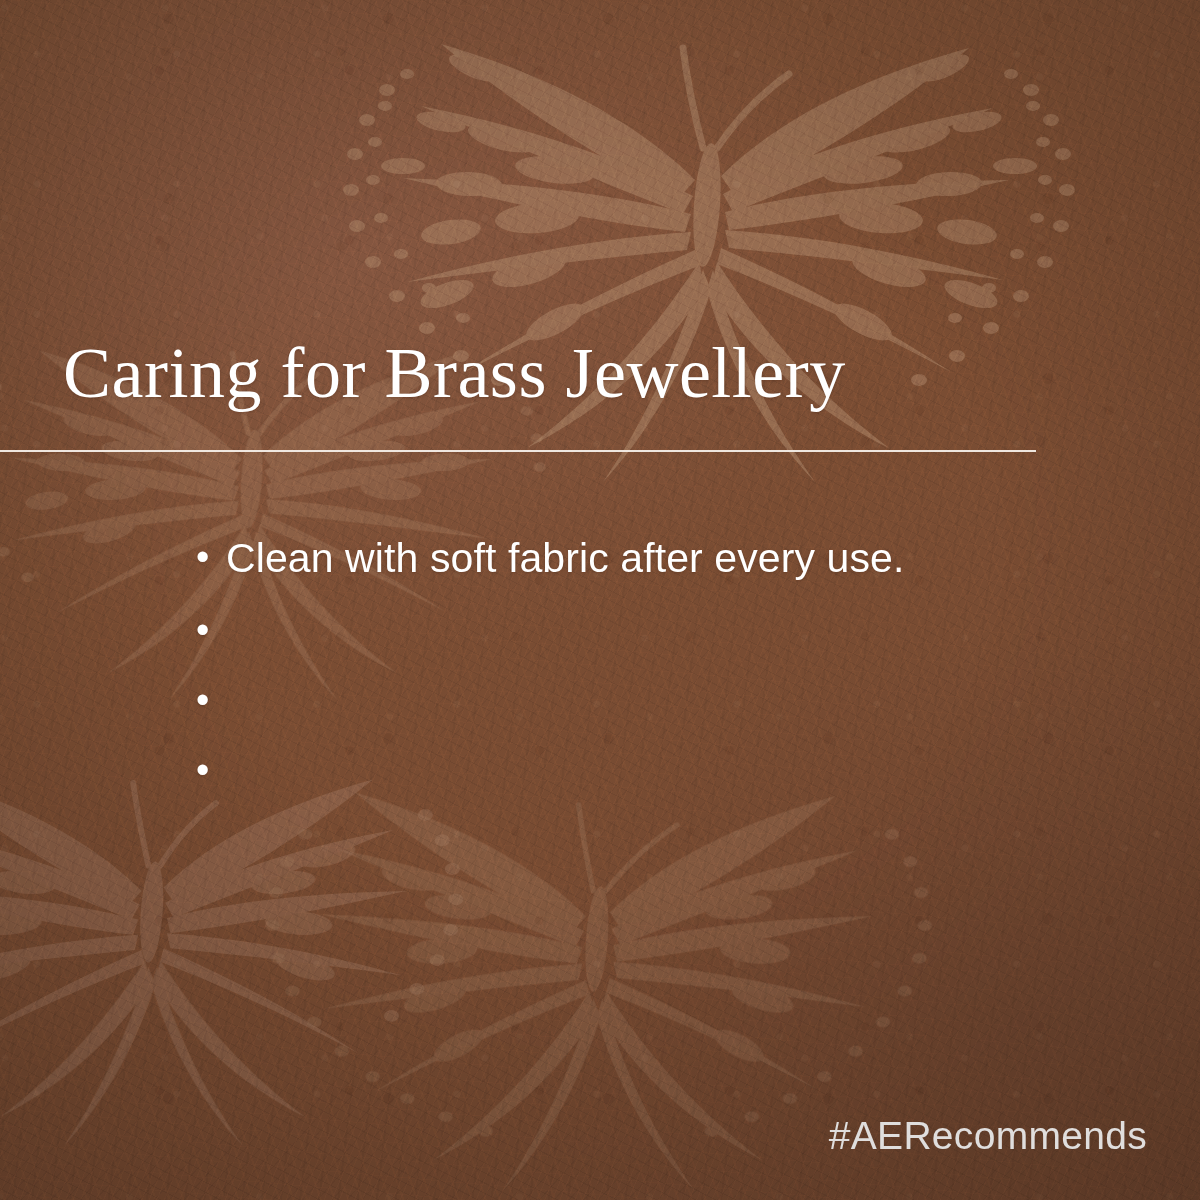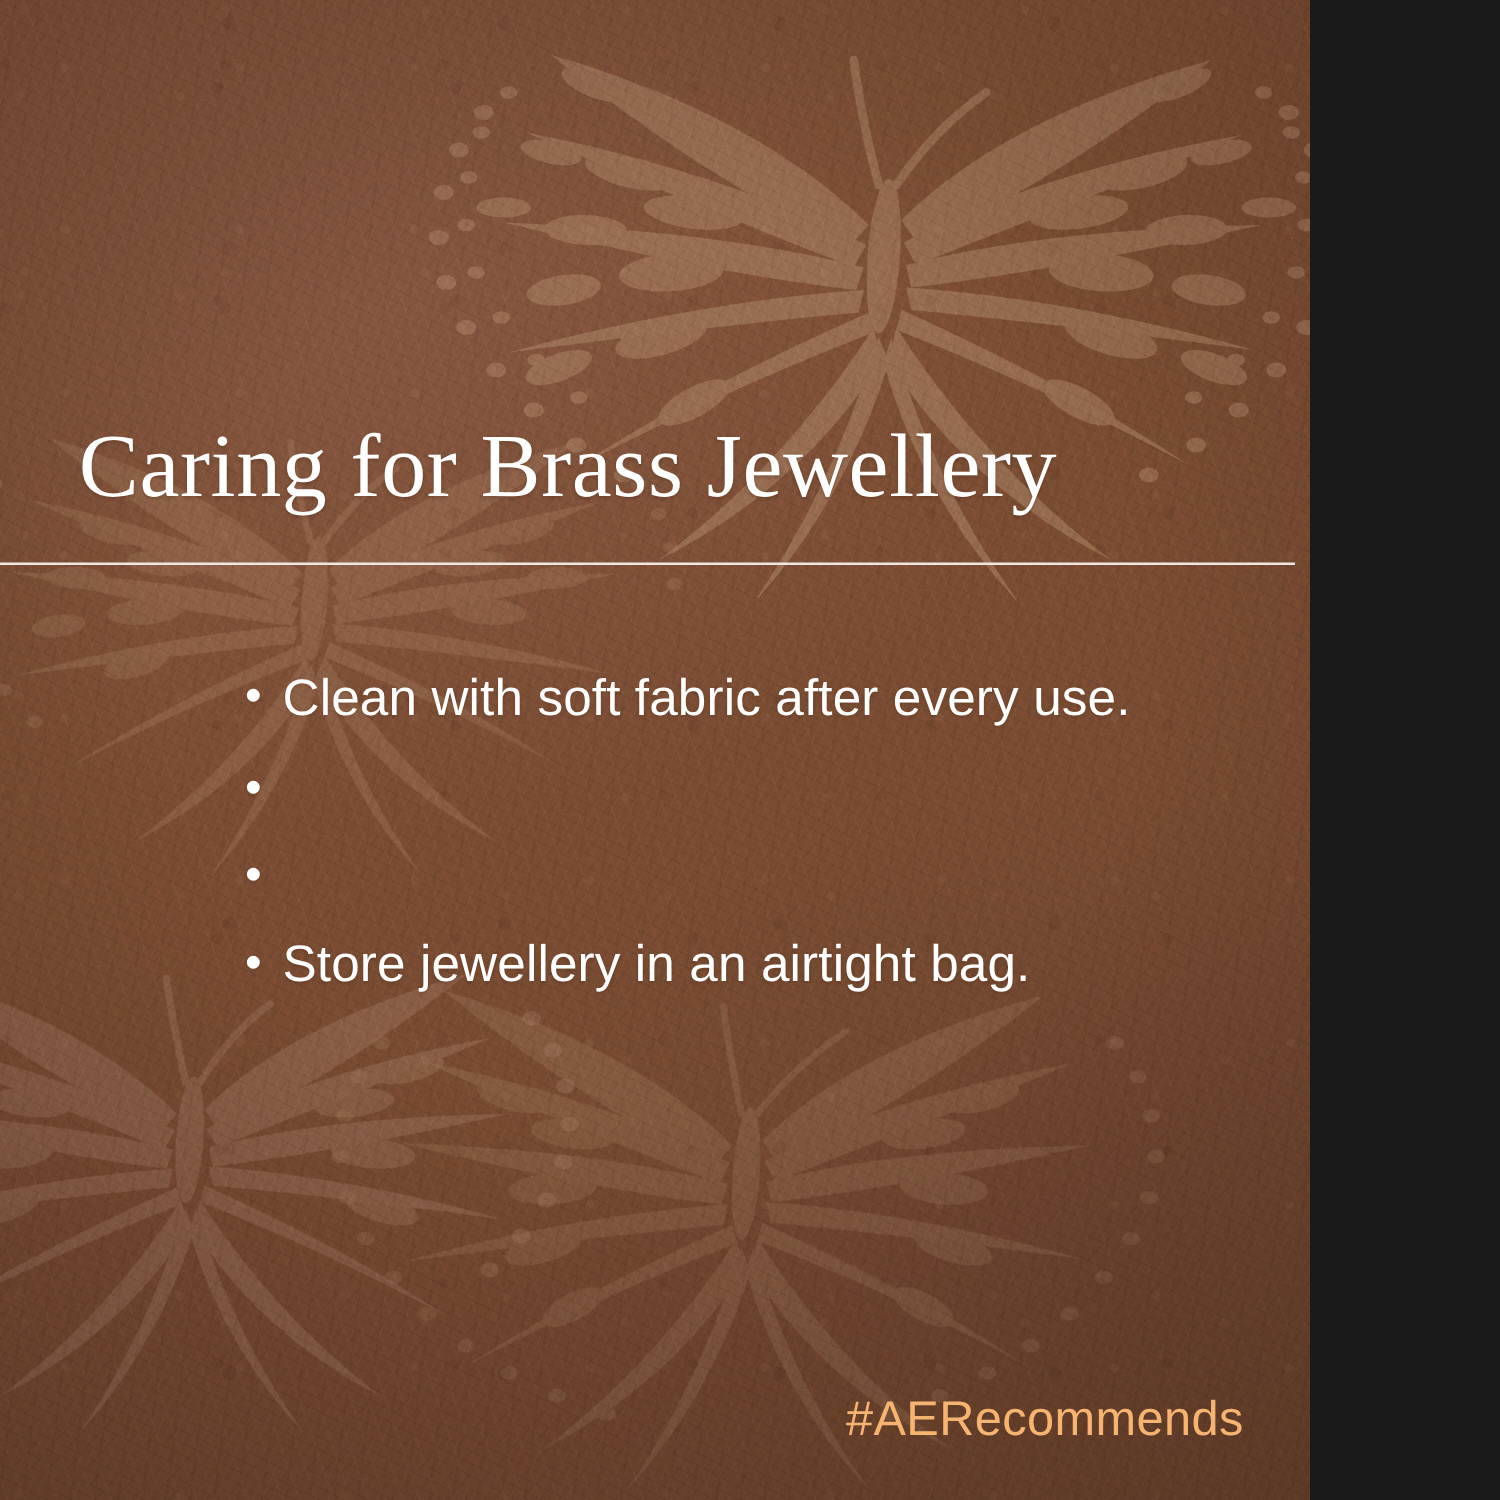--- a/index.html
+++ b/index.html
@@ -1,20 +1,20 @@
 <!DOCTYPE html>
 <html><head>
 <meta charset="utf-8">
 <style>
   html,body{margin:0;padding:0;background:#1a1a1a;}
   *{box-sizing:border-box;}
 
   #canvas{
     position:relative;
-    width:1048px;
+    width:1200px;
     height:1200px;
     overflow:hidden;
     font-family:"Liberation Sans", sans-serif;
     background:#7b4f35;
   }
 
   
   .bg-base{
     position:absolute; inset:0;
     background:
@@ -103,21 +103,21 @@
     font-size:38px;
     line-height:1;
   }
   .bullet .btext{white-space:nowrap;}
 
   .hashtag{
     position:absolute;
     right:53px; bottom:42px;
     font-size:39px;
     font-weight:400;
-    color:#fdba74;
+    color:#e5e5e5;
     letter-spacing:.3px;
     opacity:.96;
   }
 </style>
 </head>
 <body>
 
 <div id="canvas">
 
   <div class="bg-base"></div>
@@ -423,21 +423,20 @@
       <div class="bullet">
         <span class="dot">•</span>
       </div>
 
       <div class="bullet">
         <span class="dot">•</span>
       </div>
 
       <div class="bullet">
         <span class="dot">•</span>
-        <span class="btext">Store jewellery in an airtight bag.</span>
       </div>
 
     </div>
 
     <div class="hashtag">#AERecommends</div>
 
   </div>
 </div>
 
 </body></html>

